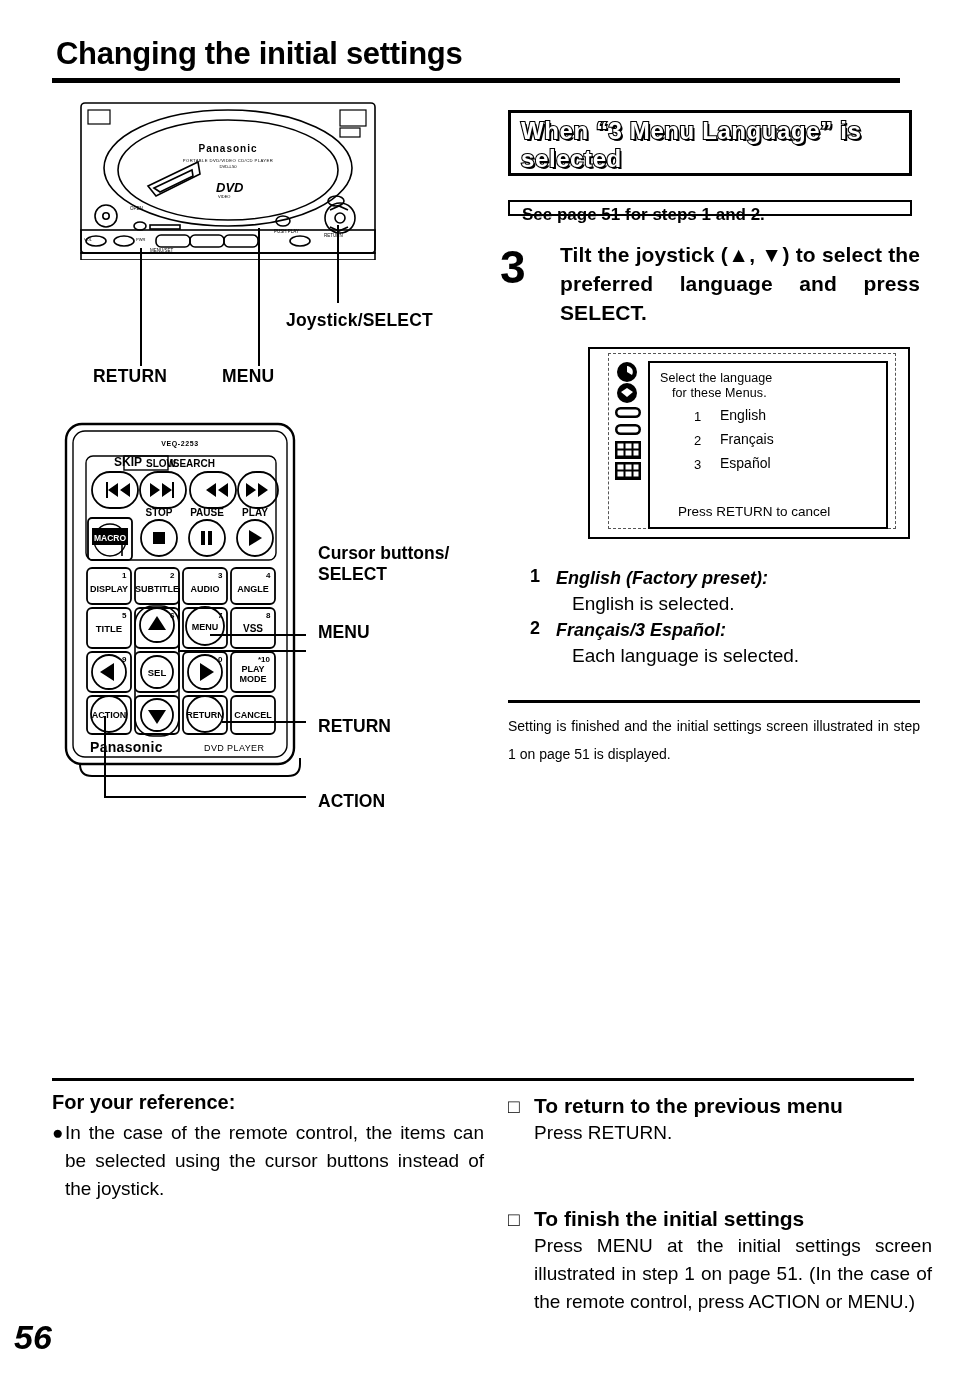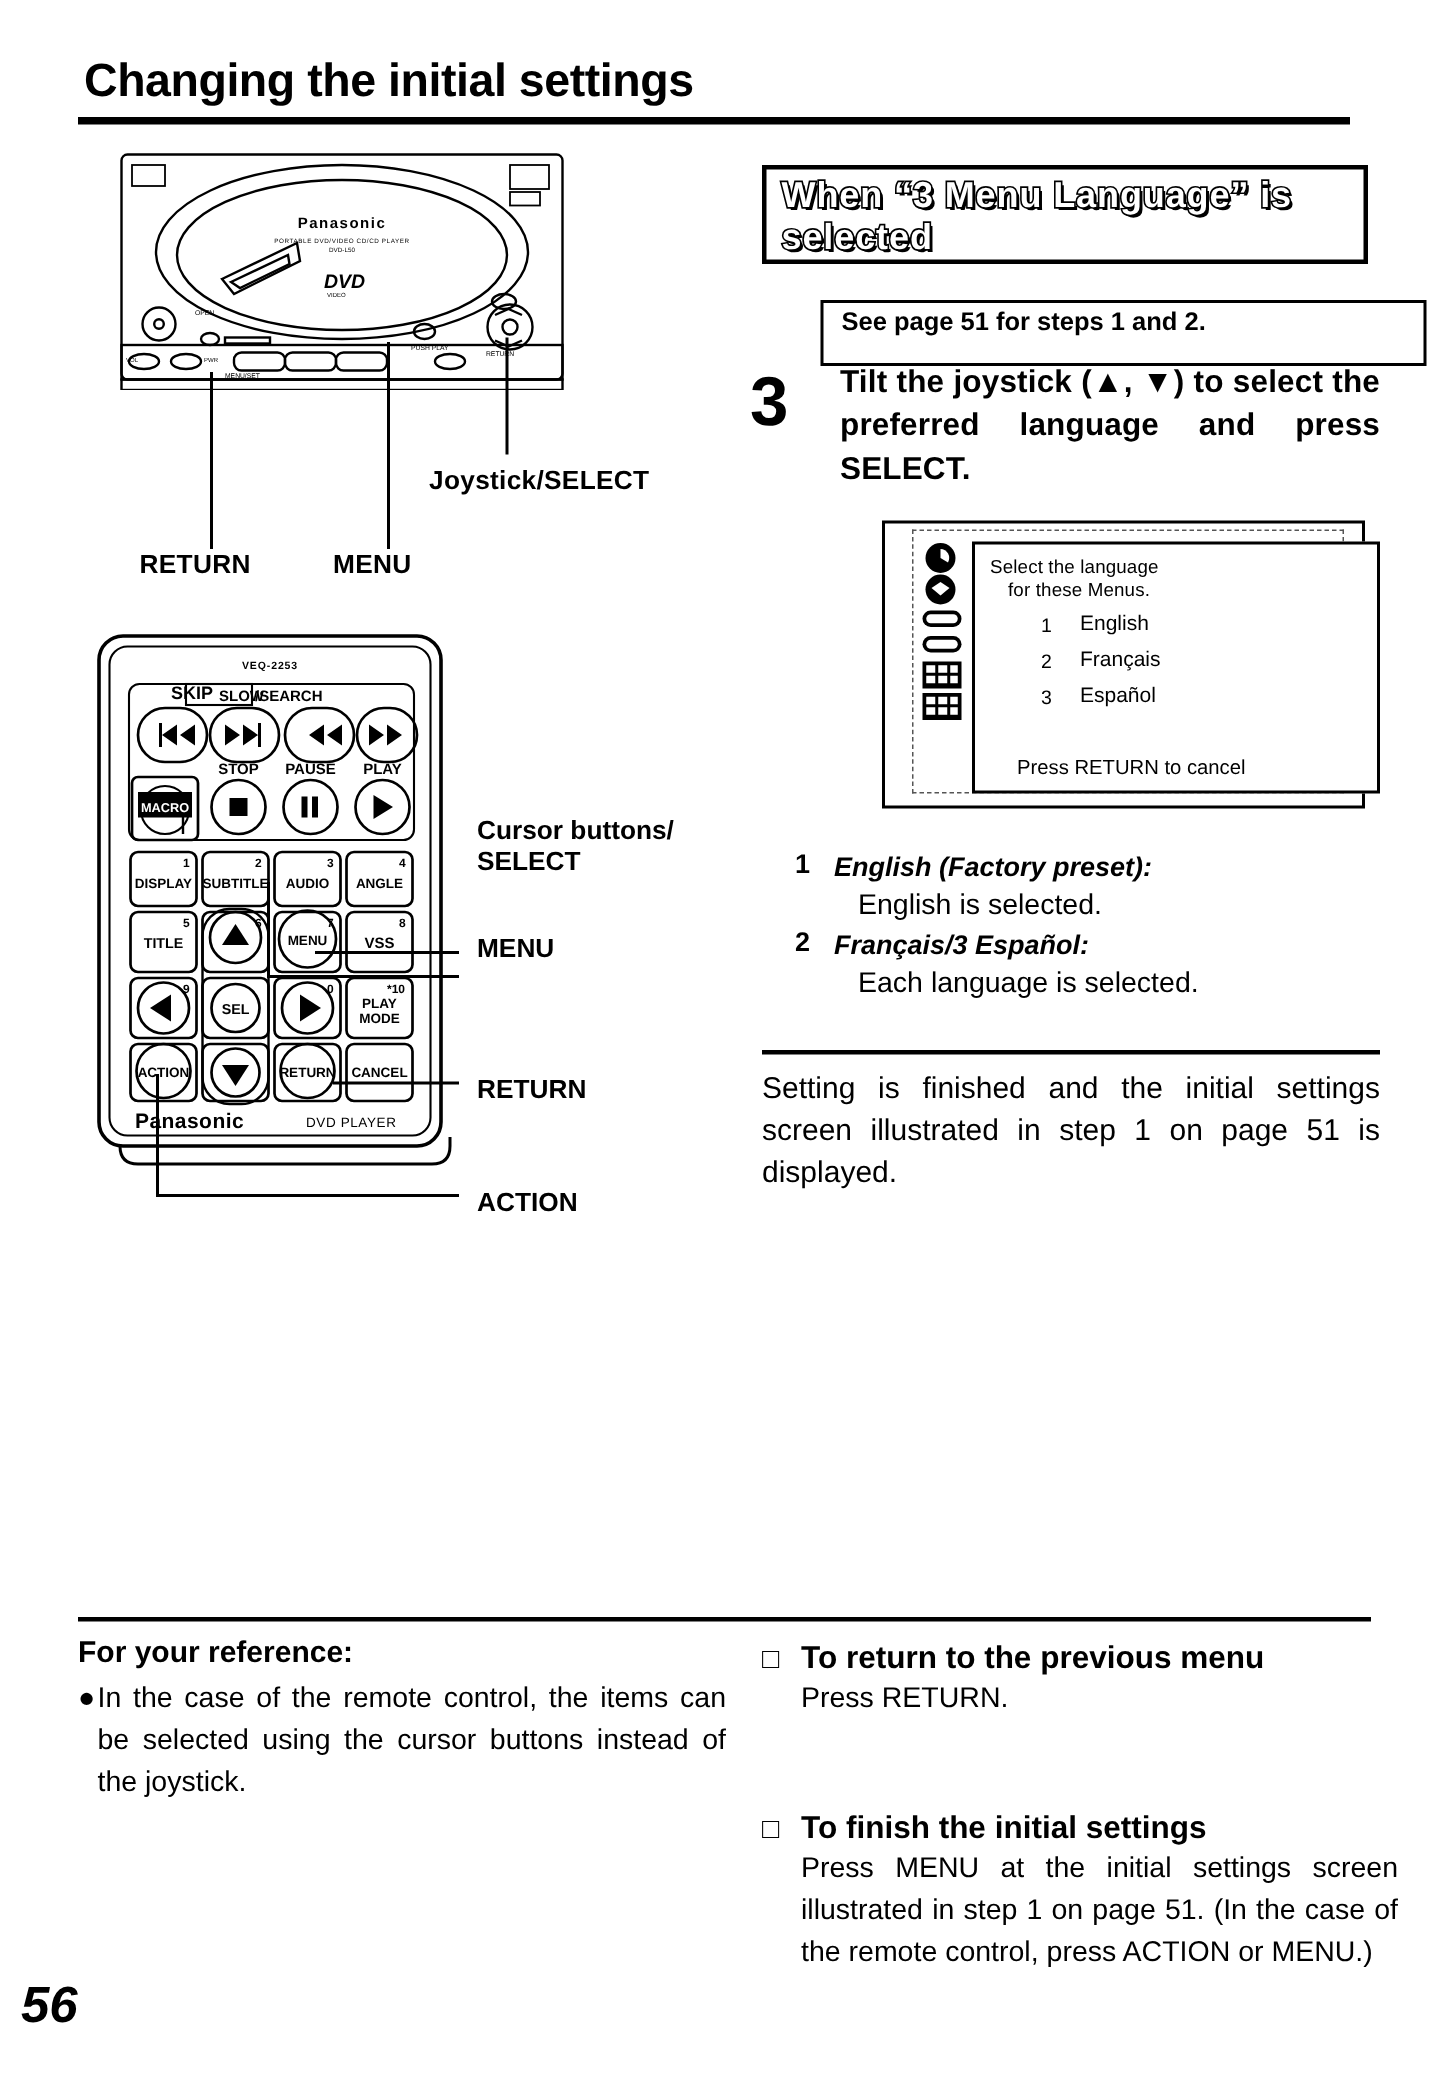--- a/index.html
+++ b/index.html
@@ -54,23 +54,22 @@
     position: absolute; left: 10px; top: 4px; width: 390px;
     font-size: 24px; font-weight: bold; line-height: 28px;
     letter-spacing: 0.6px;
     color: #fff;
     -webkit-text-stroke: 2.2px #000;
     paint-order: stroke fill;
     text-shadow: 2px 2px 0 #000;
   }
 
   #see-page-box {
-    position: absolute; left: 508px; top: 200px; width: 404px; height: 44px;
+    position: absolute; left: 508px; top: 200px; width: 404px; height: 16px;
     border: 2px solid #000;
-    margin-left: 39px;
   }
   #see-page-text {
     position: absolute; left: 12px; top: 3px;
     font-size: 17px; font-weight: bold;
   }
 
   #step3 { position: absolute; left: 500px; top: 240px; width: 420px; }
   #step3-num {
     position: absolute; left: 0px; top: 4px;
     font-size: 46px; font-weight: bold; line-height: 46px;
@@ -83,21 +82,21 @@
   }
 
   
   #osd-figure { position: absolute; left: 588px; top: 347px; width: 322px; height: 192px; }
   #osd-outer { position:absolute; inset:0; border: 2px solid #000; background:#fff; }
   #osd-dashed {
     position: absolute; left: 20px; top: 6px; right: 14px; bottom: 10px;
     border: 1px dashed #555;
   }
   #osd-inner {
-    position: absolute; left: 60px; top: 14px; width: 272px; height: 168px;
+    position: absolute; left: 60px; top: 14px; width: 240px; height: 168px;
     border: 2px solid #000; background:#fff;
   }
   #osd-icons { position:absolute; left: 24px; top: 14px; width: 34px; height: 120px; }
   .osd-line { position:absolute; font-size: 12.5px; line-height: 15px; letter-spacing:0.1px;}
   #osd-title1 { left: 10px; top: 8px; }
   #osd-title2 { left: 22px; top: 23px; }
   .osd-opt-num { position:absolute; font-size: 13px; }
   .osd-opt-lbl { position:absolute; font-size: 14px; }
   #osd-cancel { position:absolute; left: 28px; top: 141px; font-size: 13.5px; text-align: right; }
 
@@ -106,21 +105,21 @@
   .ll-row { position: relative; margin-bottom: 2px; }
   .ll-num { position: absolute; left: 0; top: 0; font-size: 18px; font-weight: bold; }
   .ll-bold { margin-left: 26px; font-size: 18px; font-weight: bold; line-height: 25px; font-style: italic; }
   .ll-plain { margin-left: 42px; font-size: 19px; line-height: 25px; }
 
   #rule-mid {
     position: absolute; left: 508px; top: 700px; width: 412px; height: 3px; background:#000;
   }
   #finish-para {
     position: absolute; left: 508px; top: 712px; width: 412px;
-    font-size: 20px; line-height: 28px;
+    font-size: 14px; line-height: 28px;
     text-align: justify; text-align-last: left;
   }
 
   
   #rule-bottom {
     position: absolute; left: 52px; top: 1078px; width: 862px; height: 3px; background:#000;
   }
   #ref-head {
     position: absolute; left: 52px; top: 1091px;
     font-size: 20px; font-weight: bold;

